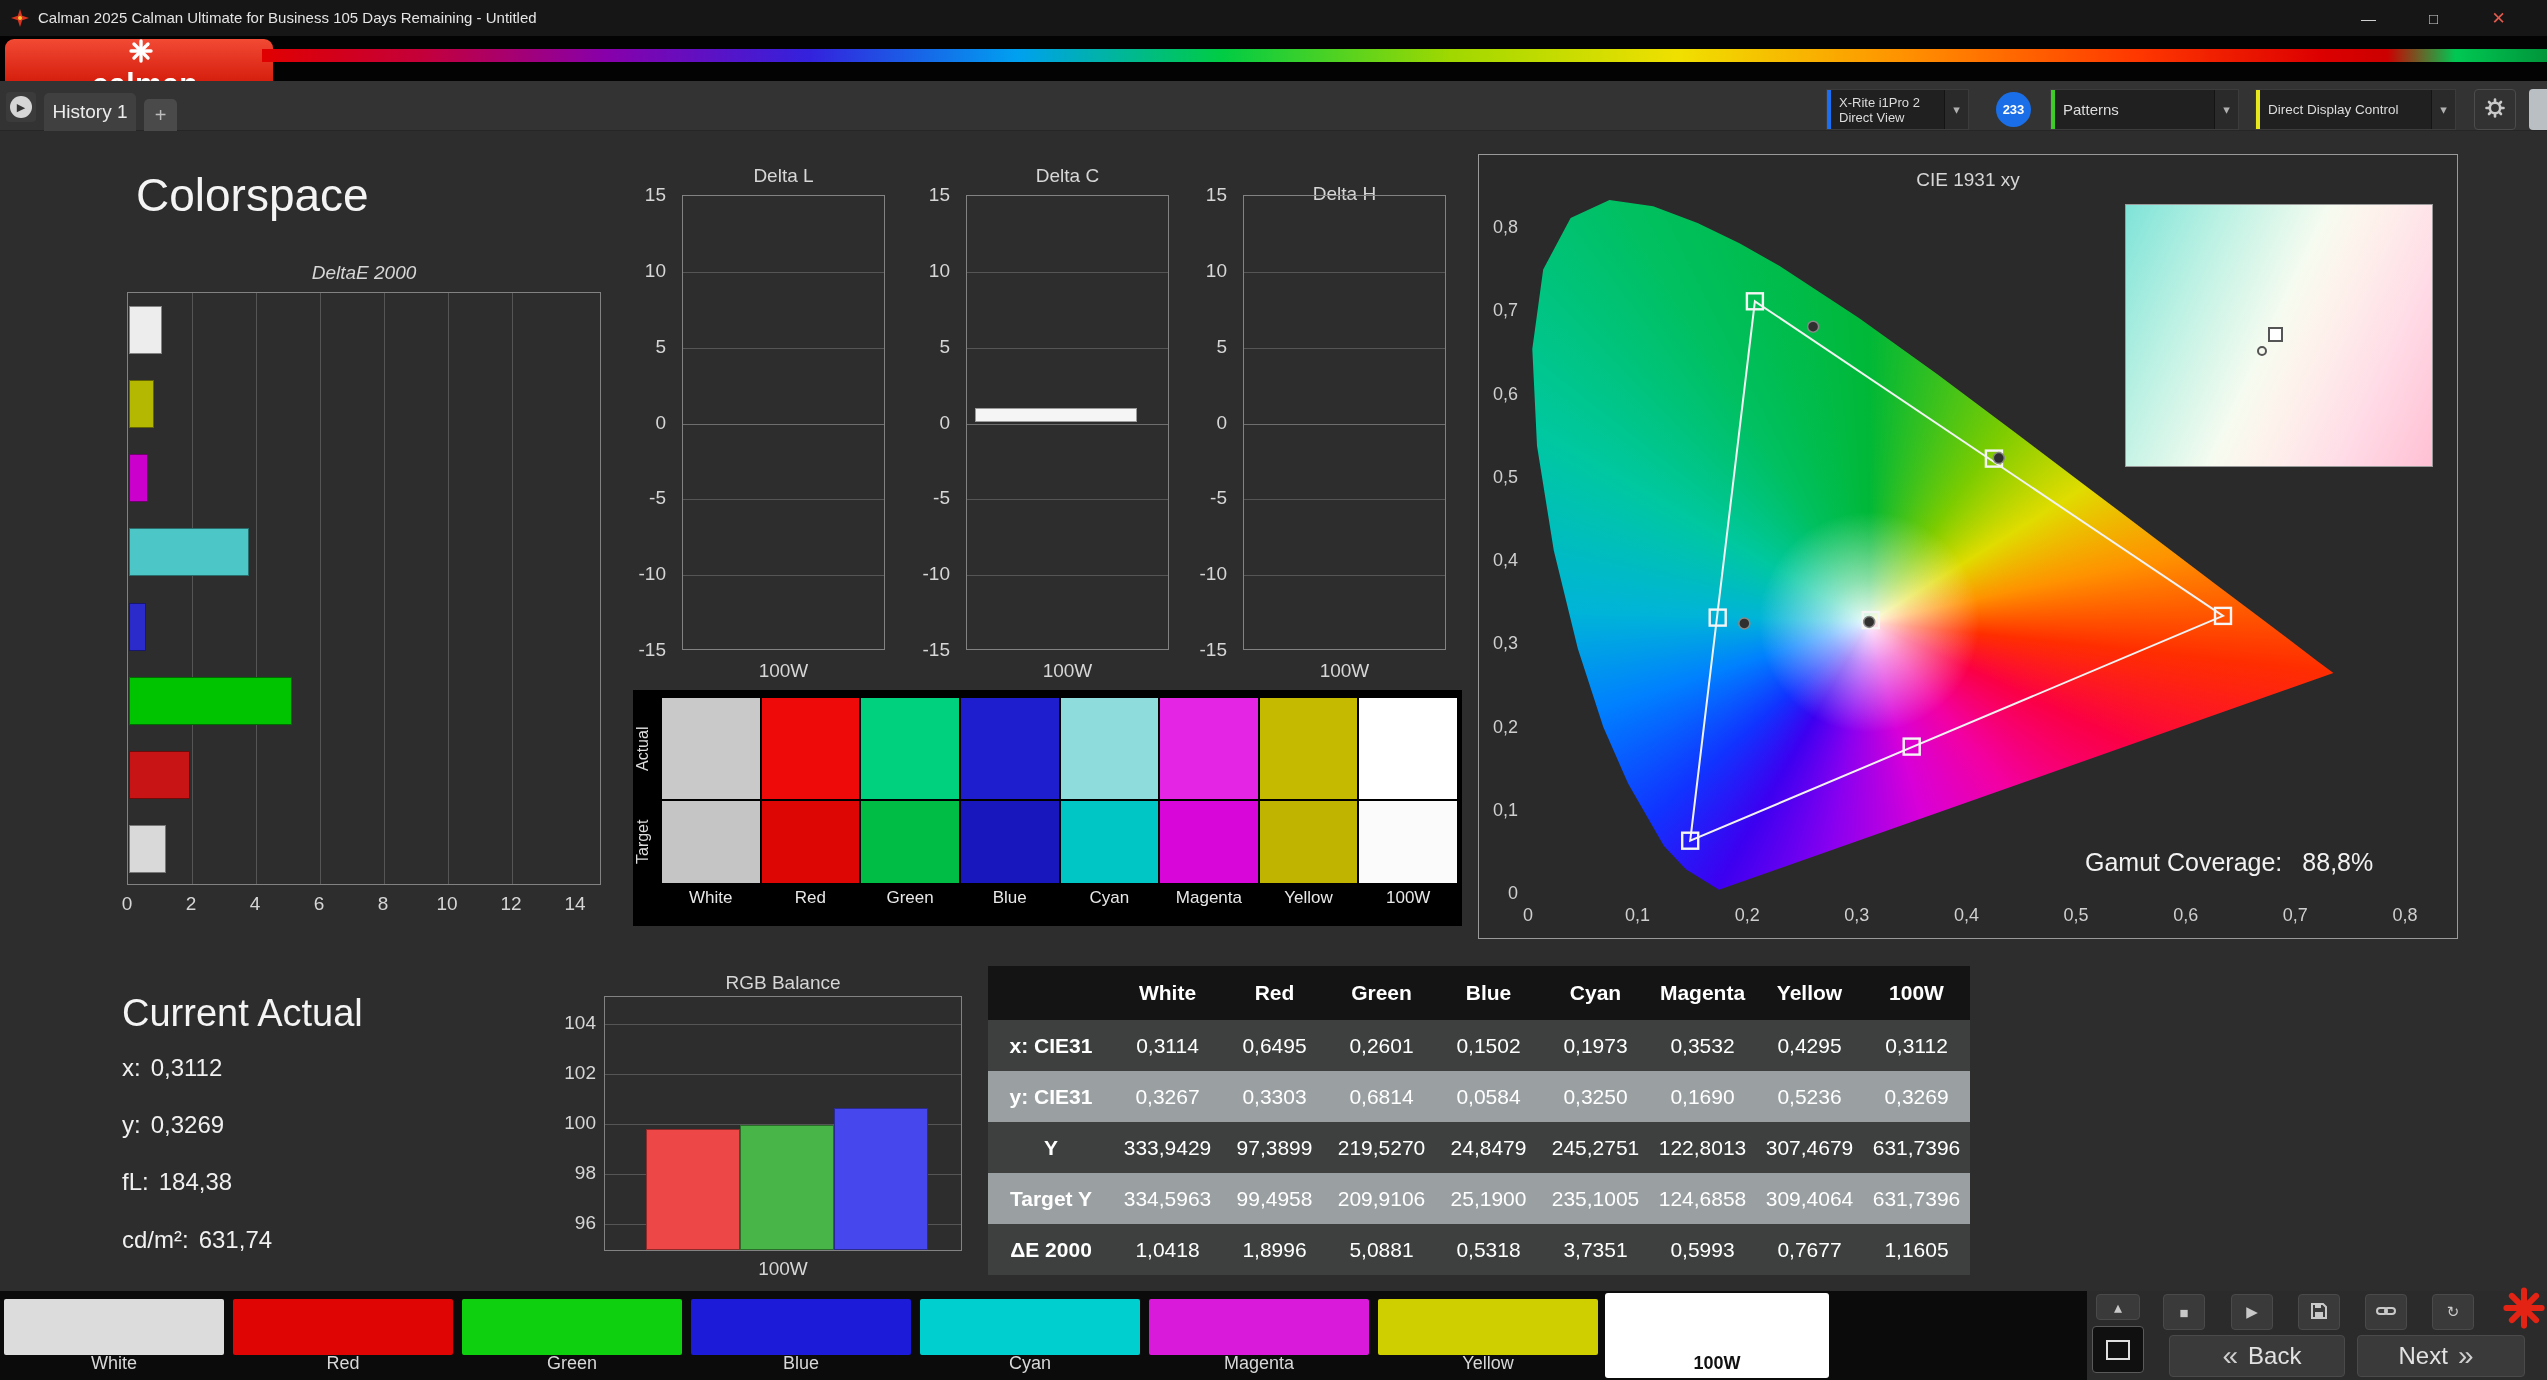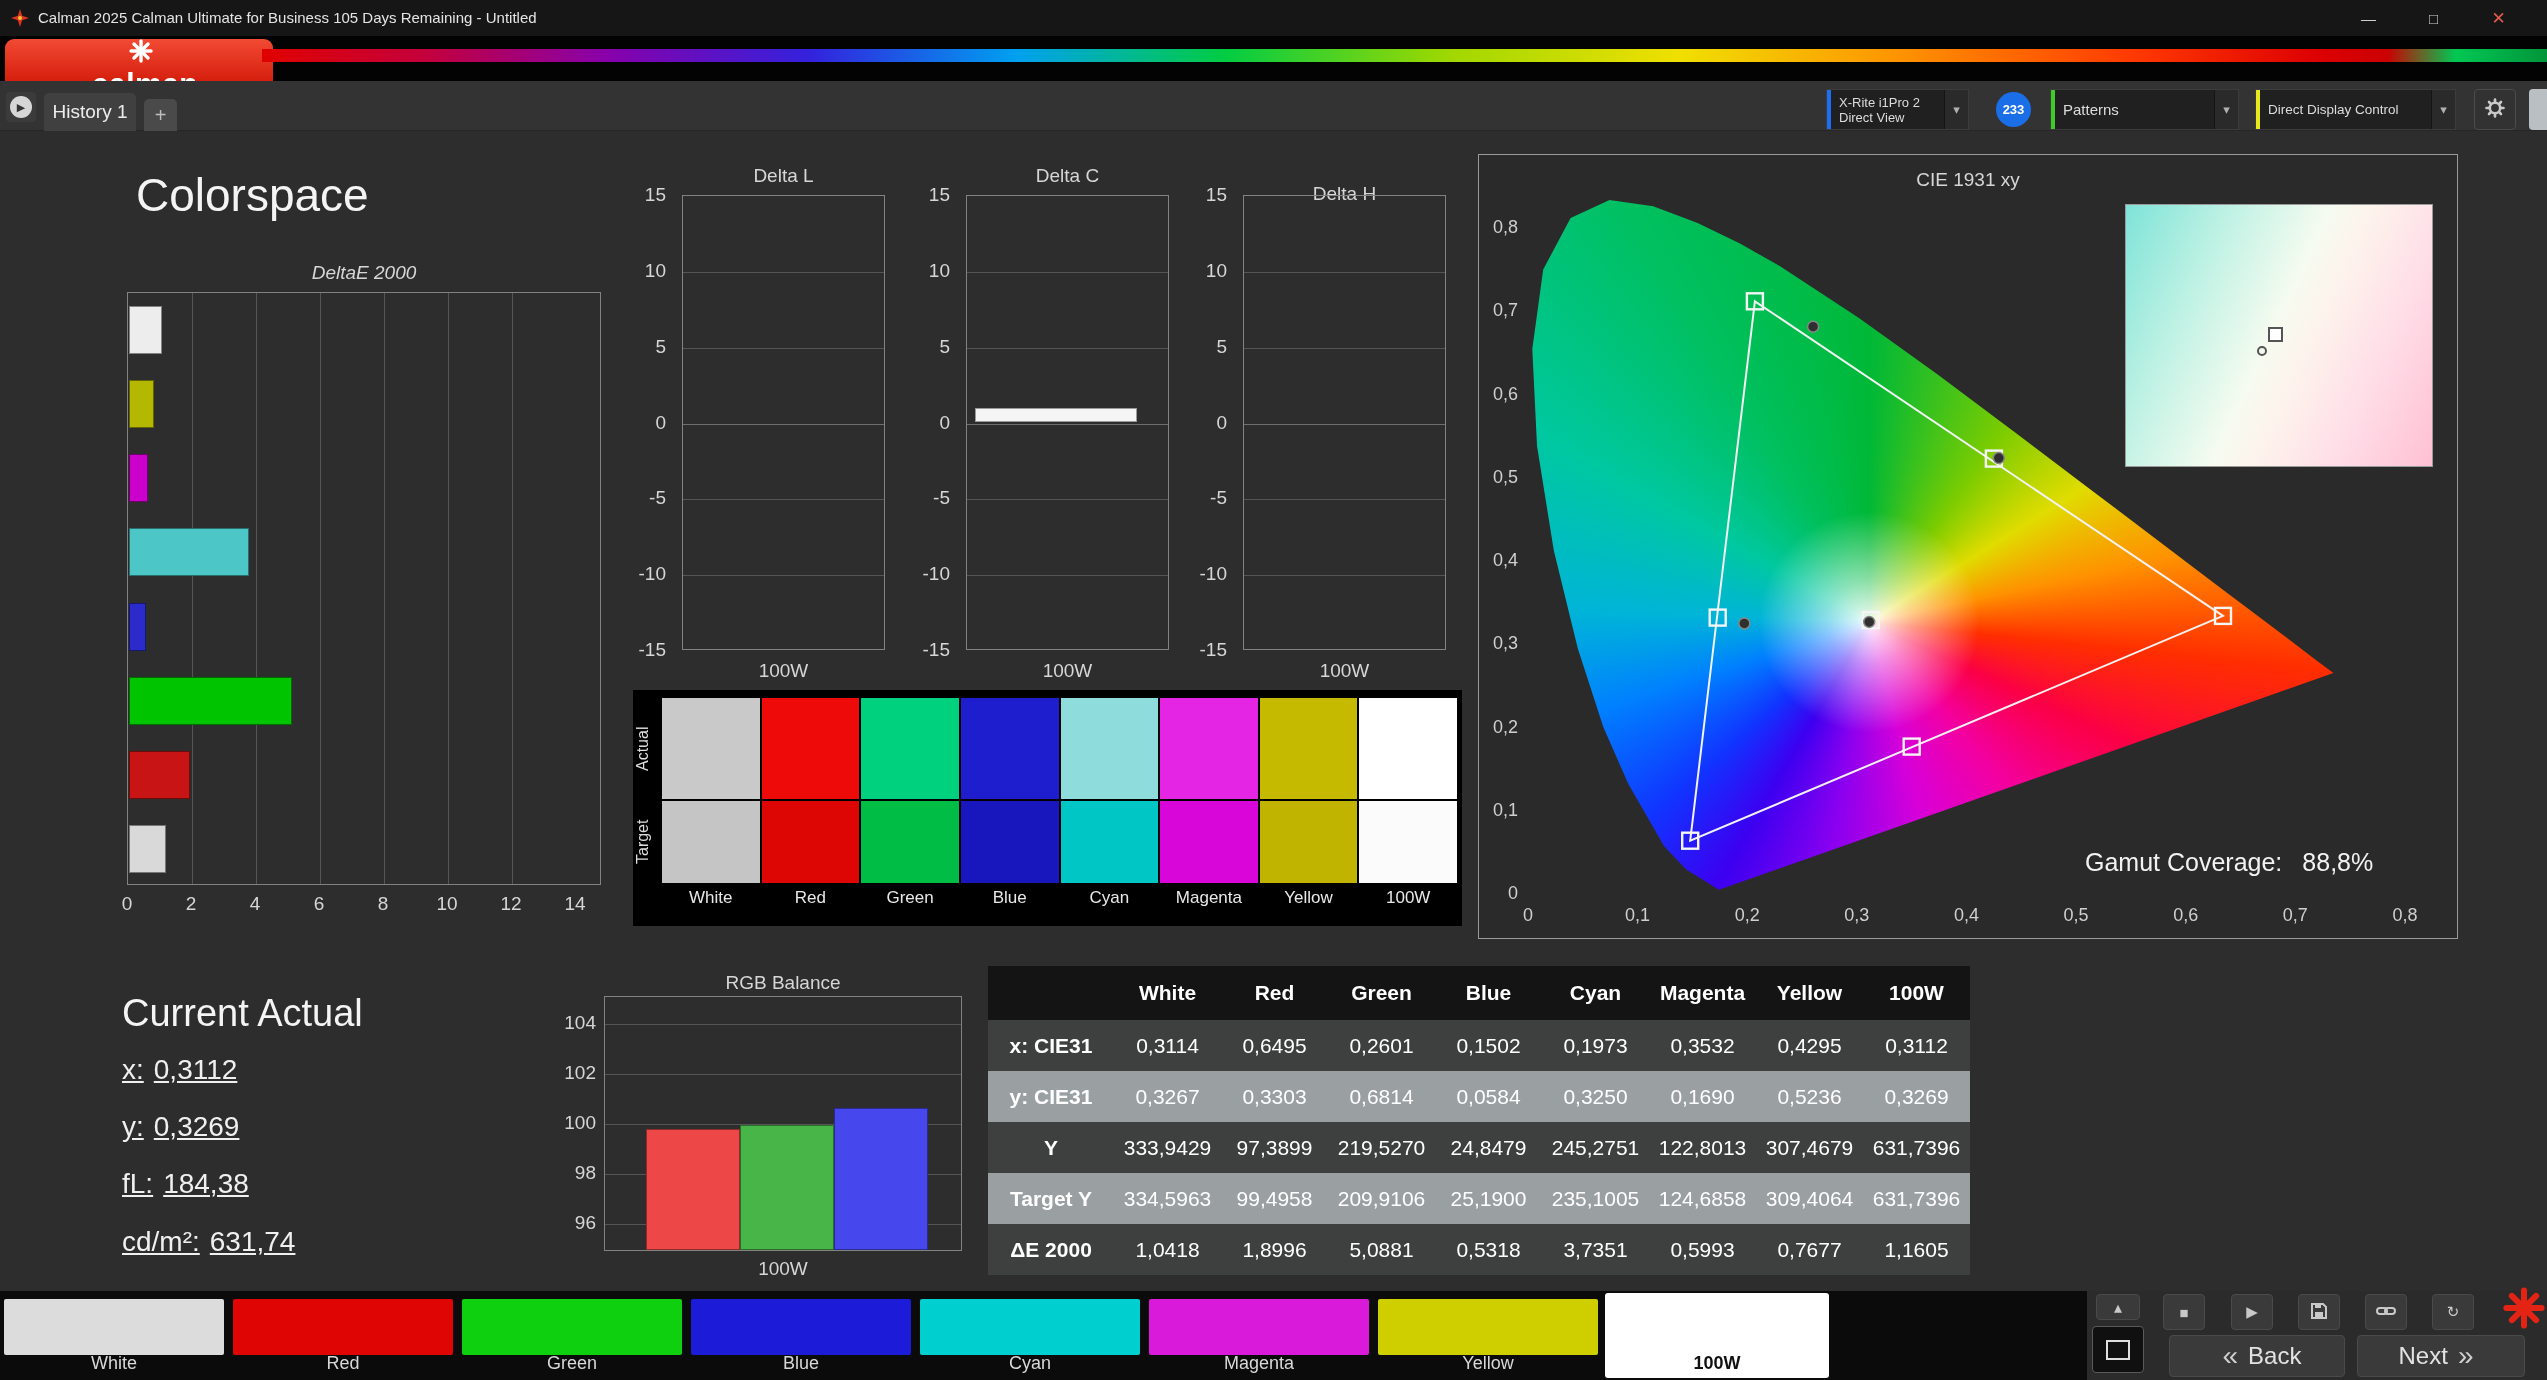--- a/index.html
+++ b/index.html
@@ -79,21 +79,21 @@
   .cie-ytick { position:absolute; width:48px; text-align:right; font-size:18px; color:#cfcfcf; }
   #cie-inset { position:absolute; left:646px; top:49px; width:308px; height:263px; border:1px solid #9a9a9a;
     background:linear-gradient(115deg,#7fe3d8 0%,#bff2e4 25%,#f6fbf0 48%,#fdf3ec 58%,#ffdce7 78%,#ffc0d4 100%); }
   #inset-square { position:absolute; left:142px; top:122px; width:15px; height:15px; border:2px solid #555; background:#fff; }
   #inset-dot { position:absolute; left:131px; top:141px; width:10px; height:10px; border:2px solid #555; border-radius:50%; }
   #gamut { position:absolute; left:606px; top:693px; font-size:25px; color:#f2f2f2; }
   #gamut .val { margin-left:20px; }
 
   
   #cr-heading { position:absolute; left:122px; top:992px; font-size:38px; color:#f4f4f4; }
-  .cr-line { position:absolute; left:122px; font-size:28px; color:#f0f0f0;text-decoration:underline; }
+  .cr-line { position:absolute; left:122px; font-size:24px; color:#f0f0f0; }
   .cr-line .v { margin-left:10px; }
 
   
   #results-table { position:absolute; left:988px; top:966px; display:grid;
     grid-template-columns:126px repeat(8,107px); grid-template-rows:54px repeat(5,51px); }
   #results-table > div { display:flex; align-items:center; justify-content:center; font-size:21px; color:#fff; }
   .th { background:#141414; font-weight:bold; }
   .td.dark { background:#3e4040; }
   .td.light { background:#9aa0a2; }
   .td.lab { font-weight:bold; }

